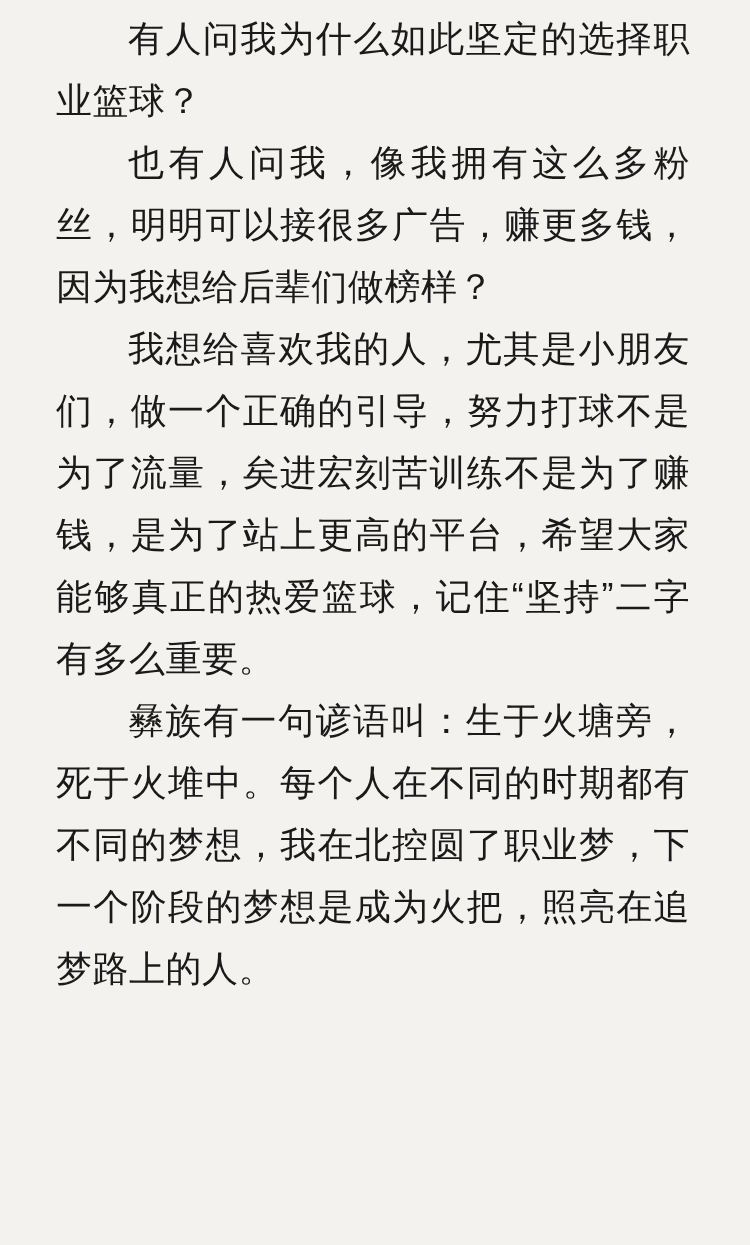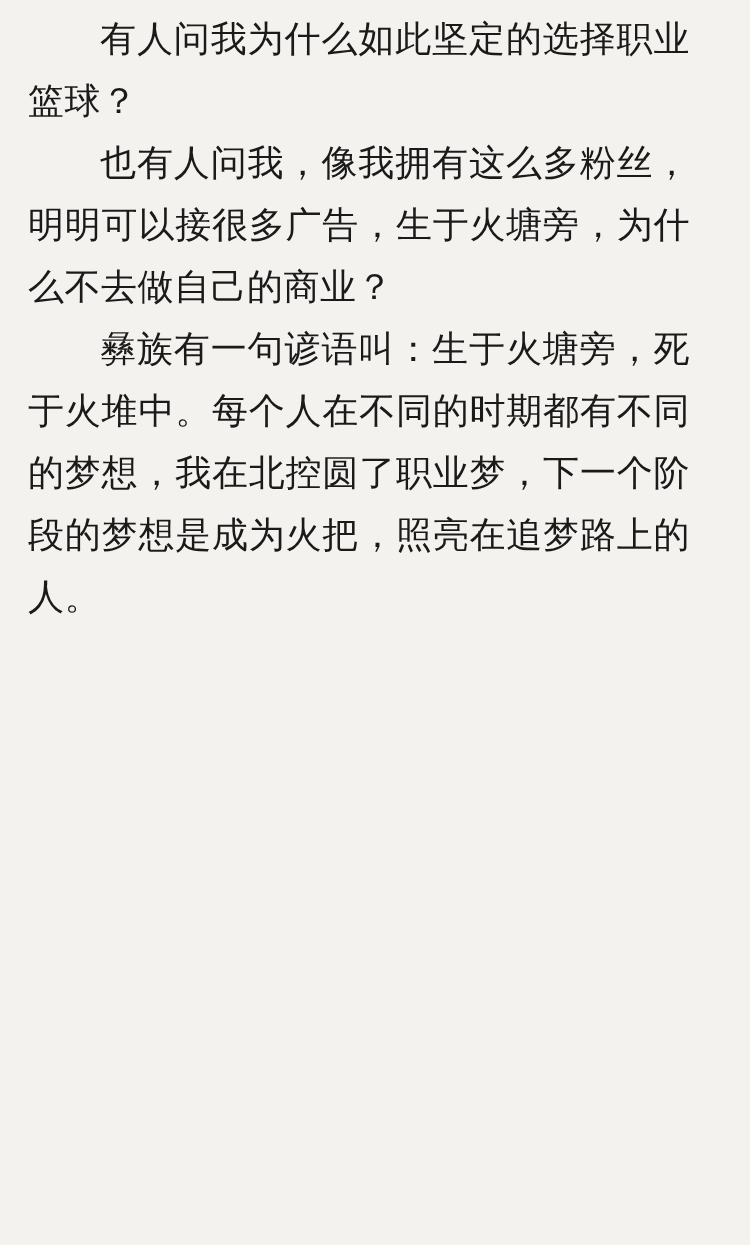--- a/index.html
+++ b/index.html
@@ -12,21 +12,21 @@
     background: #f4f2ef;
     font-family: "Liberation Sans", sans-serif;
     overflow: hidden;
   }
   .page {
     position: relative;
     width: 750px;
     height: 1245px;
     background: #f4f2ef;
     box-sizing: border-box;
-    padding: 8px 60px 0 28px;
+    padding: 8px 60px 0 56px;
   }
   .article {
     font-size: 36px;
     line-height: 62px;
     color: #1a1a1a;
     letter-spacing: 0.5px;
     text-align: justify;
     text-justify: inter-ideograph;
   }
   .article p {
@@ -34,17 +34,18 @@
     text-indent: 2em;
     font-weight: 500;
   }
 </style>
 </head>
 <body>
 
 <div class="page">
   <div class="article">
     <p>有人问我为什么如此坚定的选择职业篮球？</p>
-    <p>也有人问我，像我拥有这么多粉丝，明明可以接很多广告，生于火塘旁，为什么不去做自己的商业？</p>
+    <p>也有人问我，像我拥有这么多粉丝，明明可以接很多广告，赚更多钱，因为我想给后辈们做榜样？</p>
+    <p>我想给喜欢我的人，尤其是小朋友们，做一个正确的引导，努力打球不是为了流量，矣进宏刻苦训练不是为了赚钱，是为了站上更高的平台，希望大家能够真正的热爱篮球，记住“坚持”二字有多么重要。</p>
     <p>彝族有一句谚语叫：生于火塘旁，死于火堆中。每个人在不同的时期都有不同的梦想，我在北控圆了职业梦，下一个阶段的梦想是成为火把，照亮在追梦路上的人。</p>
 
   </div>
 </div>
 
 </body></html>

